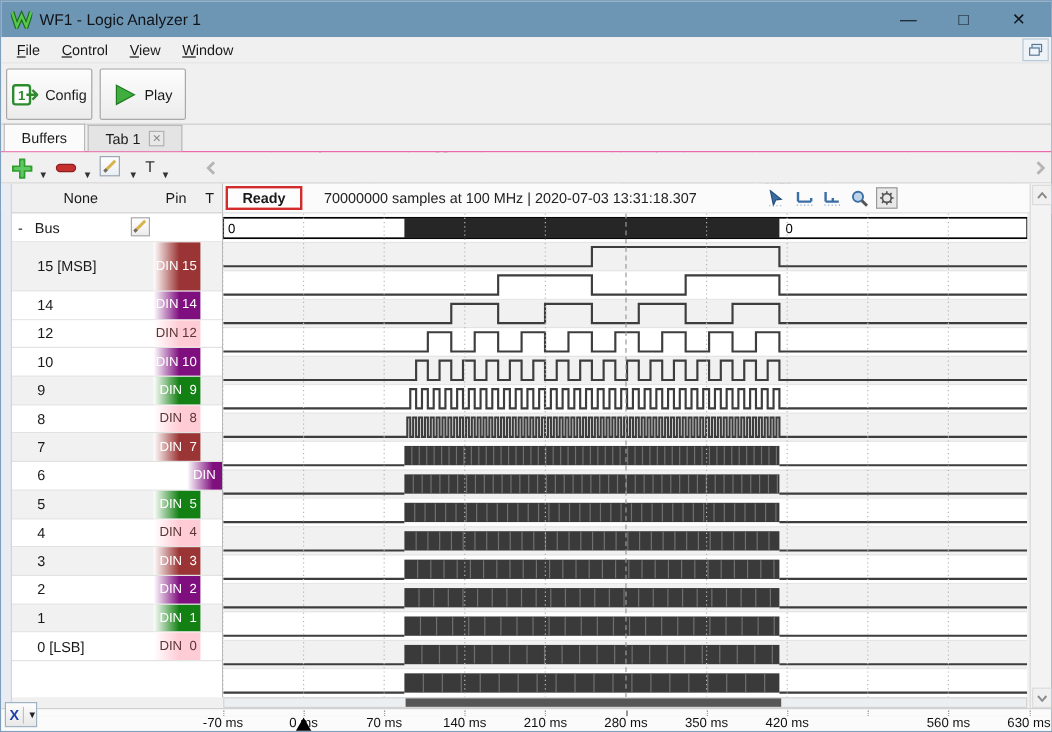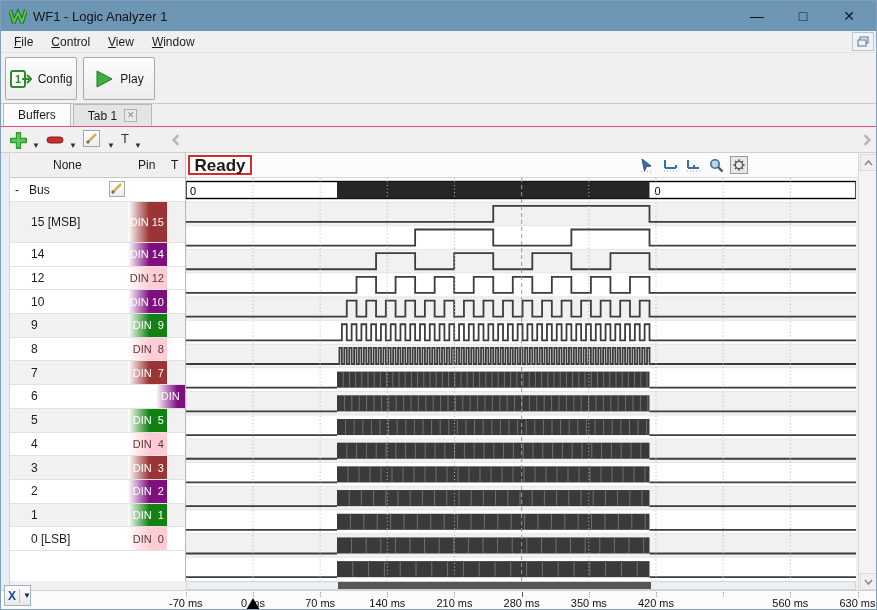--- a/index.html
+++ b/index.html
@@ -47,21 +47,21 @@
 
   
   .iconrow { position:absolute; left:0; top:126px; width:877px; height:26px; background:#f0f0f0; border-bottom:1px solid #d2d2d2; }
   .drop-caret { font-size:8px; color:#333; margin:6px 2px 0 2px; }
   .chev { position:absolute; width:10px; height:12px; }
 
   
   .hdr-left { position:absolute; left:0; top:152px; width:185px; height:25px; background:#f0f0f0; border-bottom:1px solid #c9c9c9; border-right:1px solid #c0c0c0; }
   .hdr-left span { position:absolute; top:5px; font-size:12px; }
   .hdr-right { position:absolute; left:185px; top:152px; width:692px; height:25px; background:#fbfbfb; border-bottom:1px solid #d8d8d8; }
-  .ready-box { position:absolute; left:2px; top:2px; width:64px; height:20px; border:2px solid #d22c2c; background:#fdfdfd; font-weight:bold; font-size:17px; text-align:center; line-height:17px; }
+  .ready-box { position:absolute; left:2px; top:2px; width:64px; height:20px; border:2px solid #d22c2c; background:#fdfdfd; font-weight:bold; font-size:12px; text-align:center; line-height:17px; }
   .status-info { position:absolute; left:84px; top:5px; font-size:12px; color:#222; white-space:nowrap; }
   .plot-icons { position:absolute; right:130px; top:3px; display:flex; gap:5px; }
   .plot-icons .pi { width:18px; height:18px; display:flex; align-items:center; justify-content:center; }
   .pi.framed { border:1px solid #9a9a9a; background:#e8e8e8; }
 
   
   .left-gutter { position:absolute; left:0; top:152px; width:9px; height:438px; background:#e9edf3; border-right:1px solid #ccd6e0; }
   .left-panel { position:absolute; left:9px; top:177px; width:176px; height:403px; background:#fff; border-right:1px solid #b9b9b9; overflow:hidden; }
   .lp-row { position:relative; width:100%; border-bottom:1px solid #e2e2e2; }
   .lp-row .nm { position:absolute; left:21px; top:50%; transform:translateY(-50%); font-size:12px; white-space:pre; }
@@ -256,20 +256,21 @@
       </svg>
   </div>
 
   <div class="hdr-left">
     <span style="left:52px;">None</span>
     <span style="left:137px;">Pin</span>
     <span style="left:170px;">T</span>
   </div>
   <div class="hdr-right">
     <div class="ready-box">Ready</div>
+    <span class="status-info">70000000 samples at 100 MHz | 2020-07-03 13:31:18.307</span>
     <div class="plot-icons">
       <span class="pi">
         <svg width="14" height="14" viewBox="0 0 14 14">
           <polygon points="2,1 11,8 6.5,8.5 4.5,13" fill="#3a6ea5" stroke="#27517c"></polygon>
           <path d="M1 13.5 H13" stroke="#8fa8c2" stroke-width="1" stroke-dasharray="1 2"></path>
         </svg>
       </span>
       <span class="pi">
         <svg width="15" height="14" viewBox="0 0 15 14">
           <path d="M2 2 V10 M2 10 H13 M13 7 V10" stroke="#3a6ea5" stroke-width="2" fill="none"></path>

